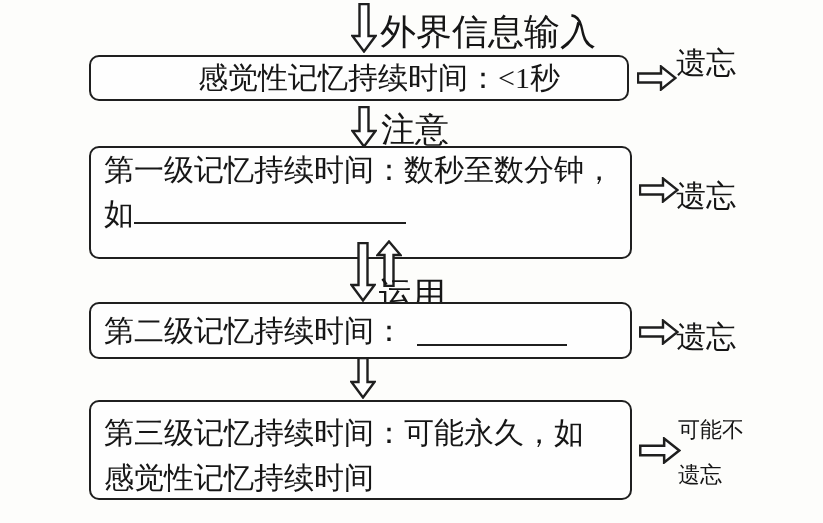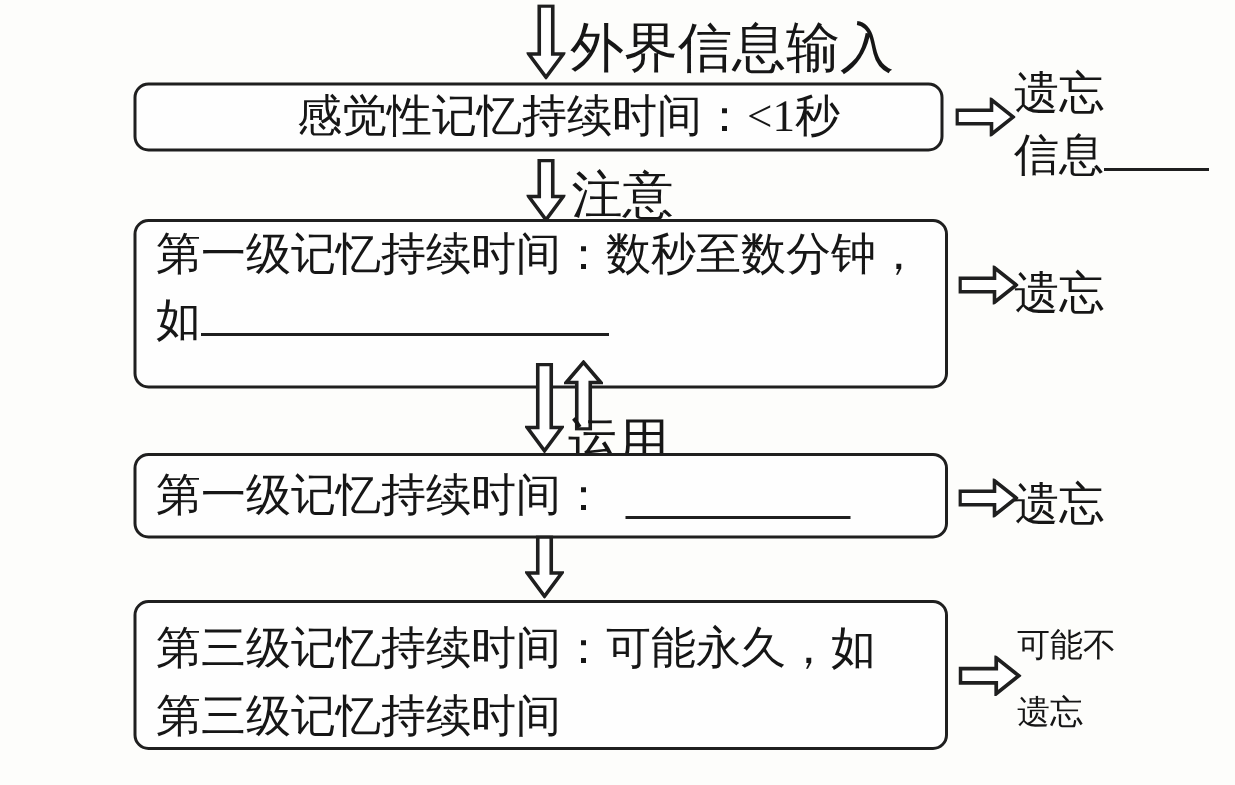--- a/index.html
+++ b/index.html
@@ -36,21 +36,20 @@
 
   <div class="membox box-center" style="left:89px;top:55px;width:540px;height:46px;padding-left:40px;">
     <span>感觉性记忆持续时间：&lt;1秒</span>
   </div>
 
   <svg class="abs" style="left:637px;top:65px;" width="40" height="26" viewBox="0 0 40 26">
     <path d="M1 8.5 H24 V1.5 L38.5 13 L24 24.5 V17.5 H1 Z"></path>
   </svg>
   <div class="side-note" style="left:676px;top:42px;">
     <div>遗忘</div>
-    <div><span>信息</span><span class="blank blank-s1"></span></div>
   </div>
 
   <svg class="abs" style="left:351px;top:106px;" width="26" height="42" viewBox="0 0 26 42">
     <path d="M8.5 1 H17.5 V25 H24.5 L13 40.5 L1.5 25 H8.5 Z"></path>
   </svg>
   <div class="flow-label" style="left:381px;top:107px;">注意</div>
 
   <div class="membox" style="left:89px;top:146px;width:543px;height:113px;padding:3px 8px 0 13px;font-family:Liberation Mono, monospace;">
     <div>第一级记忆持续时间：数秒至数分钟，</div>
     <div><span>如</span><span class="blank blank-b2"></span></div>
@@ -63,36 +62,36 @@
 
   <svg class="abs" style="left:350px;top:242px;" width="26" height="60" viewBox="0 0 26 60">
     <path d="M8.5 1 H17.5 V43 H24.5 L13 58.5 L1.5 43 H8.5 Z"></path>
   </svg>
   <svg class="abs" style="left:376px;top:240px;" width="26" height="47" viewBox="0 0 26 47">
     <path d="M8.5 46 V15 H1.5 L13 1.5 L24.5 15 H17.5 V46 Z"></path>
   </svg>
   <div class="flow-label" style="left:378px;top:272px;">运用</div>
 
   <div class="membox box-left" style="left:89px;top:302px;width:543px;height:57px;">
-    <span>第一级记忆持续时间：</span>
+    <span>第二级记忆持续时间：</span>
     <span class="blank blank-b3"></span>
   </div>
 
   <svg class="abs" style="left:639px;top:319px;" width="40" height="26" viewBox="0 0 40 26">
     <path d="M1 8.5 H24 V1.5 L38.5 13 L24 24.5 V17.5 H1 Z"></path>
   </svg>
   <div class="side-note" style="left:676px;top:316px;">遗忘</div>
 
   <svg class="abs" style="left:350px;top:357px;" width="26" height="42" viewBox="0 0 26 42">
     <path d="M8.5 1 H17.5 V25 H24.5 L13 40.5 L1.5 25 H8.5 Z"></path>
   </svg>
 
   <div class="membox" style="left:89px;top:400px;width:543px;height:100px;padding:8px 24px 0 13px;line-height:45px;">
     <div>第三级记忆持续时间：可能永久，如</div>
-    <div>第三级记忆持续时间</div>
+    <div>感觉性记忆持续时间</div>
   </div>
 
   <svg class="abs" style="left:639px;top:437px;" width="42" height="27" viewBox="0 0 40 26">
     <path d="M1 8.5 H24 V1.5 L38.5 13 L24 24.5 V17.5 H1 Z"></path>
   </svg>
   <div class="side-note" style="left:678px;top:407px;line-height:45px;font-size:22px;">
     <div>可能不</div>
     <div>遗忘</div>
   </div>
 

